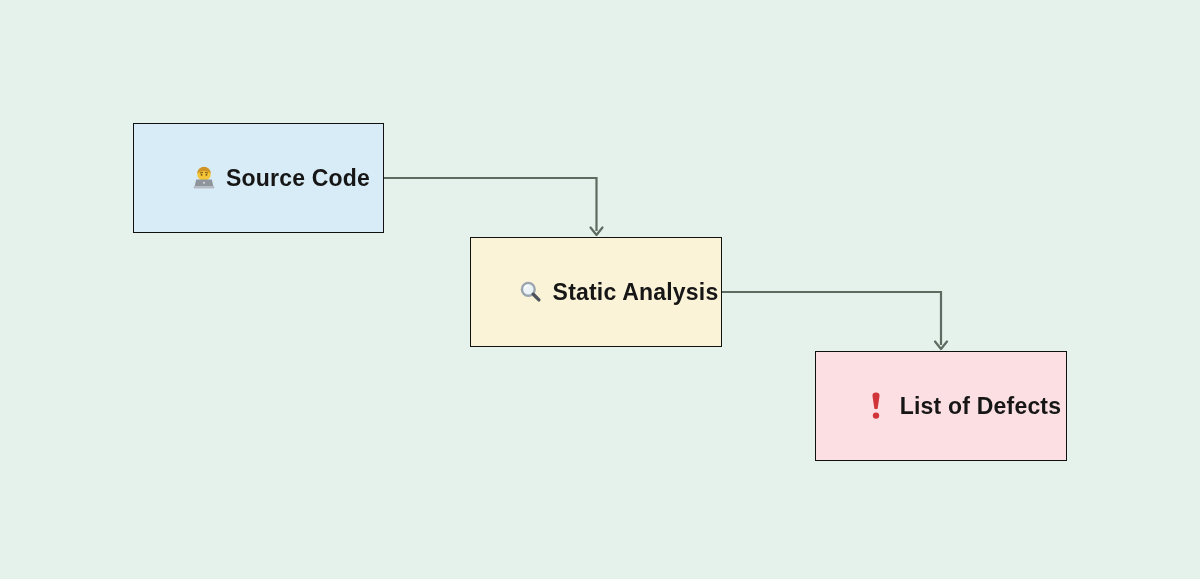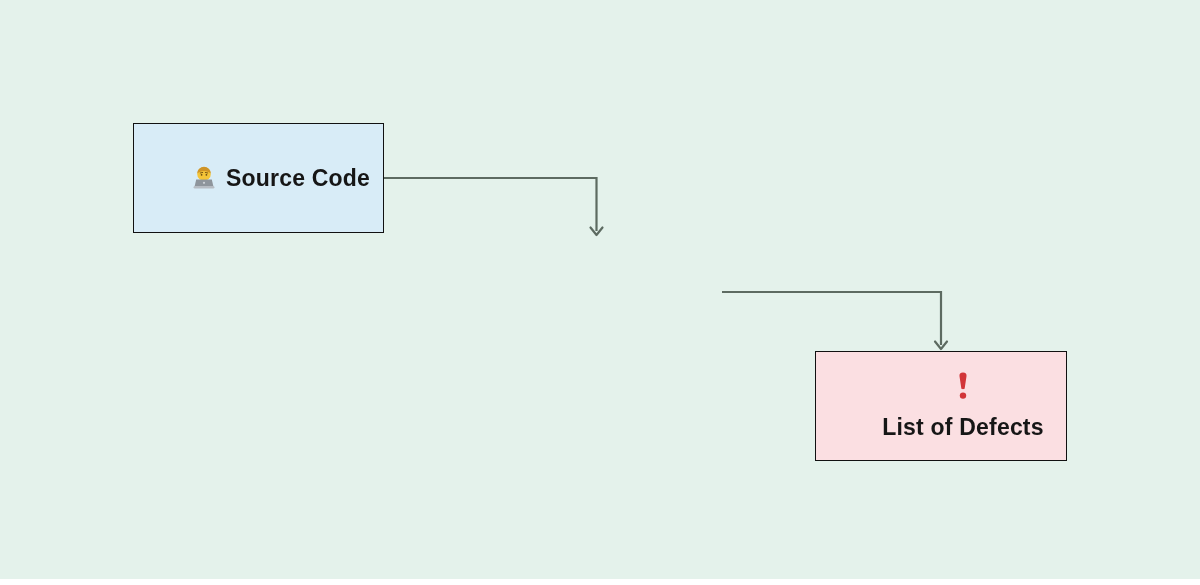--- a/index.html
+++ b/index.html
@@ -66,21 +66,20 @@
   #node-static-analysis {
     left: 470px; top: 237px;
     width: 252px; height: 110px;
     background: #faf3d7;
   }
   #node-list-of-defects {
     left: 815px; top: 351px;
     width: 252px; height: 110px;
     background: #fbdfe2;
     gap: 13px;
-    flex-direction: column;
   }
 </style>
 </head>
 <body>
 
 <div class="canvas">
 
   <svg class="connector-layer" viewBox="0 0 1200 582">
     <g stroke="#5d6b61" stroke-width="2.2" fill="none">
       <path d="M384 178 H596.5 V231"></path>
@@ -99,20 +98,31 @@
         <circle cx="15.4" cy="9.8" r="0.9" fill="#6b4b10"></circle>
         <path d="M9.3 8 l2.4 -0.5 M16.7 8 l-2.4 -0.5" stroke="#6b4b10" stroke-width="0.9" fill="none" stroke-linecap="round"></path>
         <path d="M5.2 14.4 h15.6 l1.5 6.5 h-18.6 z" fill="#8e959c"></path>
         <circle cx="13" cy="17.8" r="1.1" fill="#cdd2d7"></circle>
         <rect x="2.6" y="20.9" width="20.8" height="2.5" rx="1.25" fill="#b6bcc3"></rect>
       </svg>
     </span>
     <span class="label">Source Code</span>
   </div>
 
+  <div class="node" id="node-static-analysis">
+    <span class="icon">
+      <svg width="26" height="26" viewBox="0 0 26 26">
+        <circle cx="10.3" cy="10.3" r="6.4" fill="#edf4f8"></circle>
+        <circle cx="10.3" cy="10.3" r="6.4" fill="none" stroke="#9aa5b0" stroke-width="2.4"></circle>
+        <path d="M6.9 8.3 a4.4 4.4 0 0 1 2.8 -1.9" stroke="#ffffff" stroke-width="1.4" fill="none" stroke-linecap="round"></path>
+        <path d="M15.3 15.3 L20.9 20.9" stroke="#4e545b" stroke-width="3.4" stroke-linecap="round"></path>
+      </svg>
+    </span>
+    <span class="label">Static Analysis</span>
+  </div>
 
   <div class="node" id="node-list-of-defects">
     <span class="icon">
       <svg width="22" height="30" viewBox="0 0 22 30">
         <path d="M11 1.5 c-2.6 0 -3.9 1.4 -3.5 3.7 l1.8 12.1 c0.2 1.2 3.2 1.2 3.4 0 l1.8 -12.1 c0.4 -2.3 -0.9 -3.7 -3.5 -3.7 z" fill="#d23539"></path>
         <circle cx="11" cy="24.6" r="3.2" fill="#d23539"></circle>
       </svg>
     </span>
     <span class="label">List of Defects</span>
   </div>

